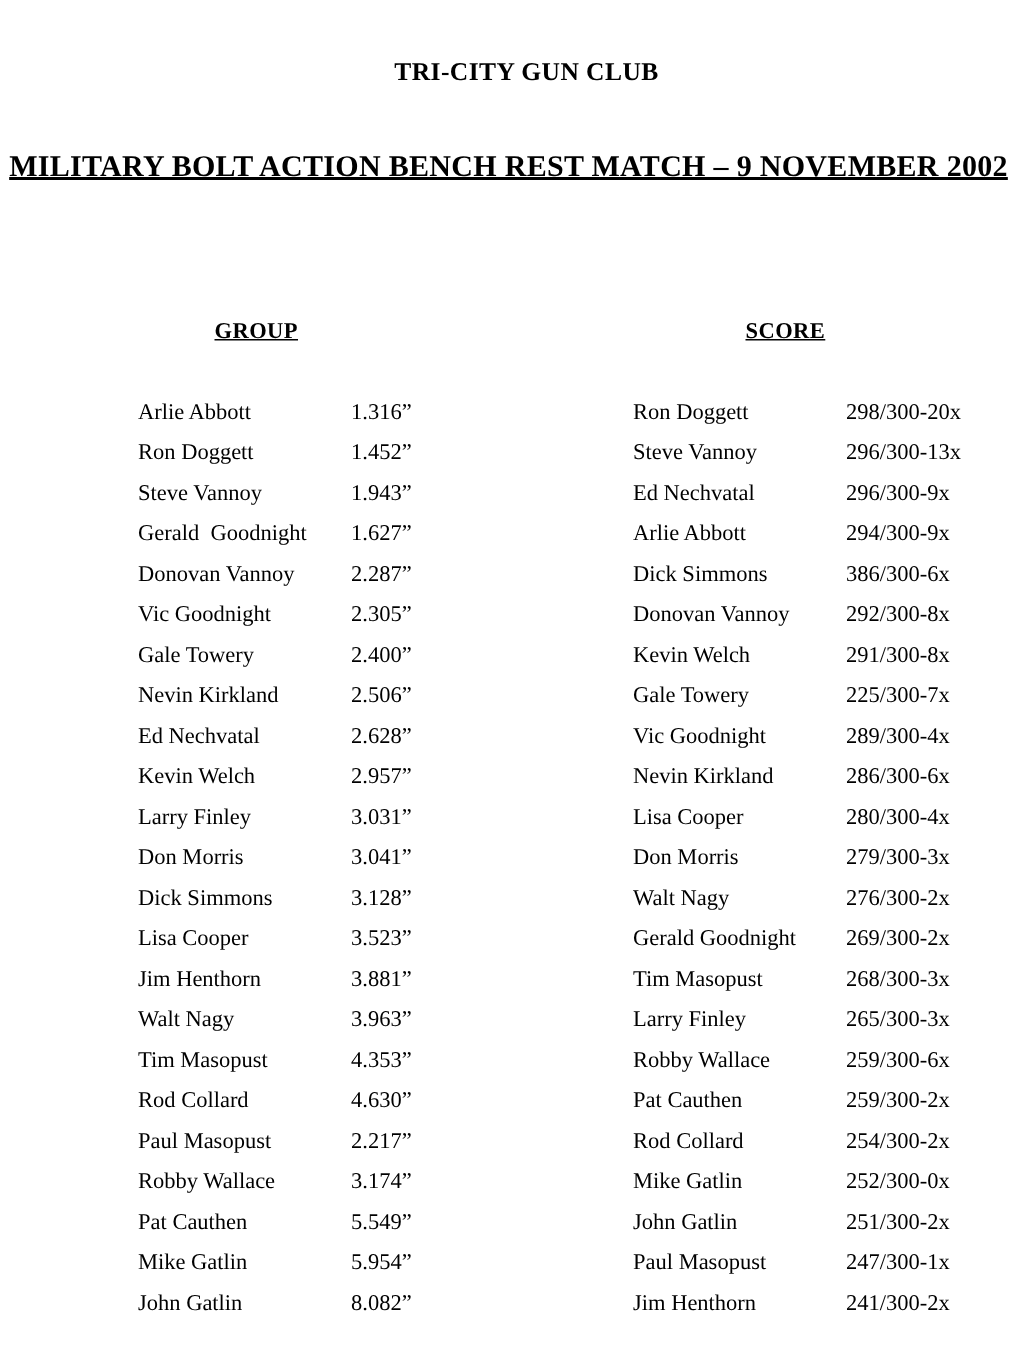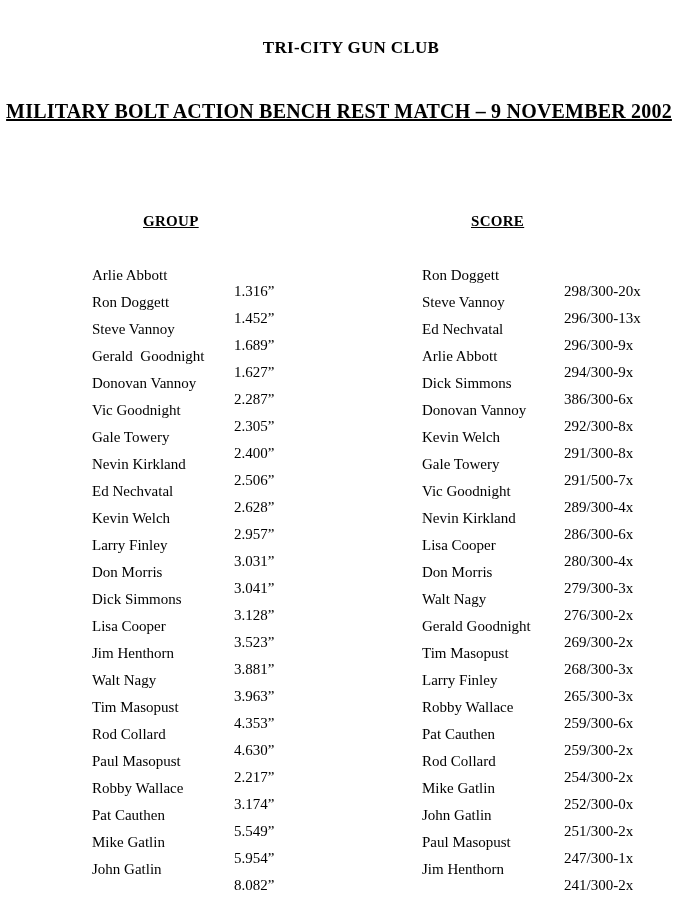--- a/index.html
+++ b/index.html
@@ -41,41 +41,41 @@
   }
   .col-header {
     position: absolute;
     top: 213px;
     font-size: 15px;
     font-weight: bold;
     text-decoration: underline;
     letter-spacing: 0.3px;
   }
   .col-header.group { left: 143px; text-align: right; }
-  .col-header.score { left: 471px; }
+  .col-header.score { left: 497px; }
   .results-col {
     position: absolute;
     top: 266px;
     font-size: 15px;
   }
   .results-col.group { left: 48px;  width: 300px; }
   .results-col.score { left: 378px; width: 300px; }
   .result-row {
     position: relative;
     height: 27px;
     line-height: 19px;
     margin-left: 44px;
   }
   .cell-name {
     white-space: pre;
   }
   .cell-value {
     position: absolute;
     left: 142px;
-    top: 16px;
+    top: 0;
     white-space: pre;
   }
 </style>
 </head>
 <body>
 
 <div class="doc-title">TRI-CITY GUN CLUB</div>
 
 <div class="doc-subtitle">
   <span>MILITARY BOLT ACTION BENCH REST MATCH – 9 NOVEMBER 2002</span>
@@ -90,21 +90,21 @@
 <div class="result-row">
     <span class="cell-name">Arlie Abbott</span>
     <span class="cell-value">1.316”</span>
   </div>
     <div class="result-row">
     <span class="cell-name">Ron Doggett</span>
     <span class="cell-value">1.452”</span>
   </div>
     <div class="result-row">
     <span class="cell-name">Steve Vannoy</span>
-    <span class="cell-value">1.689”</span>
+    <span class="cell-value">1.943”</span>
   </div>
     <div class="result-row">
     <span class="cell-name">Gerald  Goodnight</span>
     <span class="cell-value">1.627”</span>
   </div>
     <div class="result-row">
     <span class="cell-name">Donovan Vannoy</span>
     <span class="cell-value">2.287”</span>
   </div>
     <div class="result-row">
@@ -206,21 +206,21 @@
     <div class="result-row">
     <span class="cell-name">Donovan Vannoy</span>
     <span class="cell-value">292/300-8x</span>
   </div>
     <div class="result-row">
     <span class="cell-name">Kevin Welch</span>
     <span class="cell-value">291/300-8x</span>
   </div>
     <div class="result-row">
     <span class="cell-name">Gale Towery</span>
-    <span class="cell-value">291/500-7x</span>
+    <span class="cell-value">225/300-7x</span>
   </div>
     <div class="result-row">
     <span class="cell-name">Vic Goodnight</span>
     <span class="cell-value">289/300-4x</span>
   </div>
     <div class="result-row">
     <span class="cell-name">Nevin Kirkland</span>
     <span class="cell-value">286/300-6x</span>
   </div>
     <div class="result-row">

